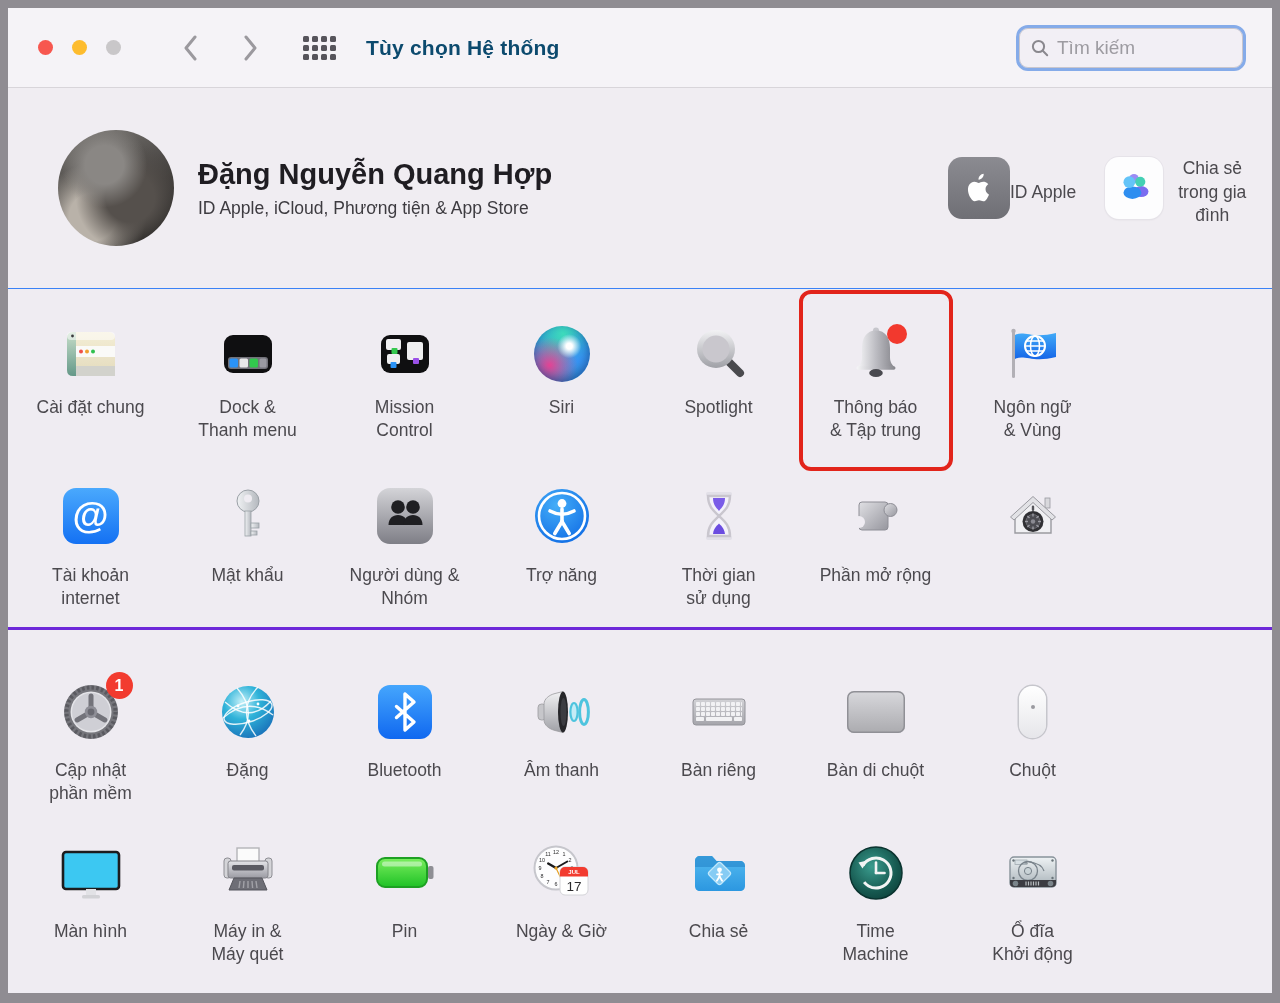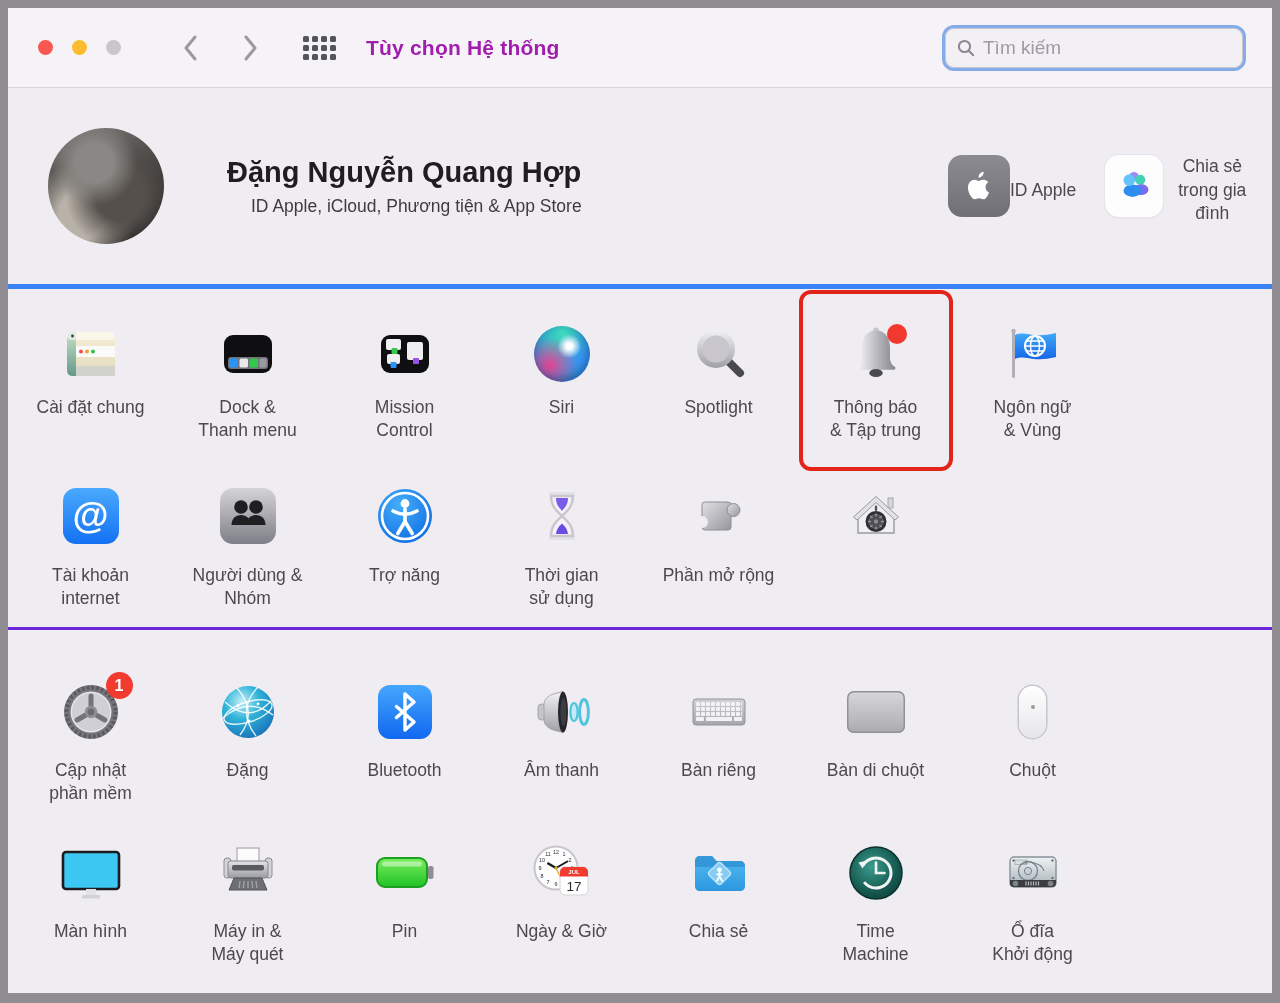--- a/index.html
+++ b/index.html
@@ -21,51 +21,51 @@
   }
   .traffic { display:flex; gap:19px; }
   .tl { width:15px; height:15px; border-radius:50%; }
   .tl.red { background:#f7574f; }
   .tl.yellow { background:#fdbc2e; }
   .tl.gray { background:#c9c7c9; }
   .nav-arrows { display:flex; gap:38px; margin-left:58px; }
   .nav-btn { width:22px; height:26px; display:flex; align-items:center; justify-content:center; cursor:default; }
   .grid-glyph { margin-left:42px; display:grid; grid-template-columns:repeat(4,6px); grid-template-rows:repeat(3,6px); gap:3px; }
   .grid-glyph i { background:#56545b; border-radius:1.5px; }
-  .win-title { margin-left:30px; font-size:21px; font-weight:700; color:#a21caf; letter-spacing:.2px; }
+  .win-title { margin-left:30px; font-size:21px; font-weight:700; color:#0c4a6e; letter-spacing:.2px; }
   .search-field {
-    margin-left:auto; width:304px; height:46px; border-radius:12px;
+    margin-left:auto; width:230px; height:46px; border-radius:12px;
     border:3px solid #85abe9; background:#f2eff5;
     box-shadow:inset 0 0 0 1px #c9c6cd;
     display:flex; align-items:center; padding:0 12px;
   }
   .search-field svg { flex:0 0 auto; }
   .search-field input {
     border:none; outline:none; background:transparent; width:100%;
     font-size:19px; color:#333; margin-left:8px;
     font-family:"Liberation Sans","DejaVu Sans",sans-serif;
   }
   .search-field input::placeholder { color:#9d9ba1; }
 
   
   .profile {
     height:201px; display:flex; align-items:center;
-    padding:0 10px 0 40px; border-bottom:5px solid #3b82f6; background:#f0edf2;gap:39px;
+    padding:0 10px 0 50px; border-bottom:1px solid #3b82f6; background:#f0edf2;
   }
   .avatar {
     width:116px; height:116px; border-radius:50%; flex:0 0 auto;
     background:
       radial-gradient(circle at 40% 30%, #8a8784 0 18%, rgba(0,0,0,0) 40%),
       radial-gradient(circle at 62% 58%, #55504c 0 25%, rgba(0,0,0,0) 55%),
       radial-gradient(circle at 30% 75%, #b9b2a9 0 20%, rgba(0,0,0,0) 45%),
       linear-gradient(160deg,#7d7a76 0%,#3e3b39 55%,#191817 100%);
   }
   .names { margin-left:24px; }
   .profile-name { font-size:29px; font-weight:700; color:#1f1d22; }
-  .profile-sub { font-size:17.5px; color:#3d3b40; margin-top:7px;margin-left:24px; }
+  .profile-sub { font-size:17.5px; color:#3d3b40; margin-top:7px; }
   .profile-actions { margin-left:auto; display:flex; }
   .p-action { width:157px; display:flex; flex-direction:row; align-items:center; cursor:default; }
   .p-action .app-icon { width:62px; height:62px; border-radius:14px; display:flex; align-items:center; justify-content:center; }
   .idapple-bg { background:linear-gradient(180deg,#8b8b91 0%,#6f6f75 100%); }
   .family-bg { background:#fdfdfe; box-shadow:0 0 0 1px #e6e3e9, 0 1px 2px rgba(0,0,0,.08); }
   .p-action .action-label {
     margin-top:9px; font-size:17.5px; color:#4b494e; text-align:center;
     line-height:1.35; white-space:pre-line;
   }
 
@@ -387,20 +387,32 @@
       <div class="cell">
         <div class="icon-box">
           <div class="at-icon">
               <span>@</span>
             </div>
         </div>
         <div class="cell-label">Tài khoản
 internet</div>
       </div>
 
+      <div class="cell">
+        <div class="icon-box">
+          <svg width="64" height="64" viewBox="0 0 64 64">
+            <circle cx="32" cy="17" r="11" fill="url(#gKey)" stroke="#9aa0a6" stroke-width="1"></circle>
+            <circle cx="32" cy="14.5" r="4" fill="#efecf2"></circle>
+            <rect x="29" y="27" width="6" height="25" fill="url(#gKey)" stroke="#9aa0a6" stroke-width=".8"></rect>
+            <rect x="35" y="39" width="8" height="5" fill="url(#gKey)" stroke="#9aa0a6" stroke-width=".8"></rect>
+            <rect x="35" y="47" width="6" height="4" fill="url(#gKey)" stroke="#9aa0a6" stroke-width=".8"></rect>
+          </svg>
+        </div>
+        <div class="cell-label">Mật khẩu</div>
+      </div>
 
       <div class="cell">
         <div class="icon-box">
           <svg width="64" height="64" viewBox="0 0 64 64">
             <rect x="4" y="4" width="56" height="56" rx="13" fill="url(#gGraySq)"></rect>
             <circle cx="25" cy="23" r="6.8" fill="#1f1f22"></circle>
             <path d="M15.5 41 c0 -6.5 4.2 -10 9.5 -10 s9.5 3.5 9.5 10 z" fill="#1f1f22"></path>
             <circle cx="40" cy="23" r="6.8" fill="#1f1f22"></circle>
             <path d="M30.5 41 c0 -6.5 4.2 -10 9.5 -10 s9.5 3.5 9.5 10 z" fill="#1f1f22"></path>
           </svg>

